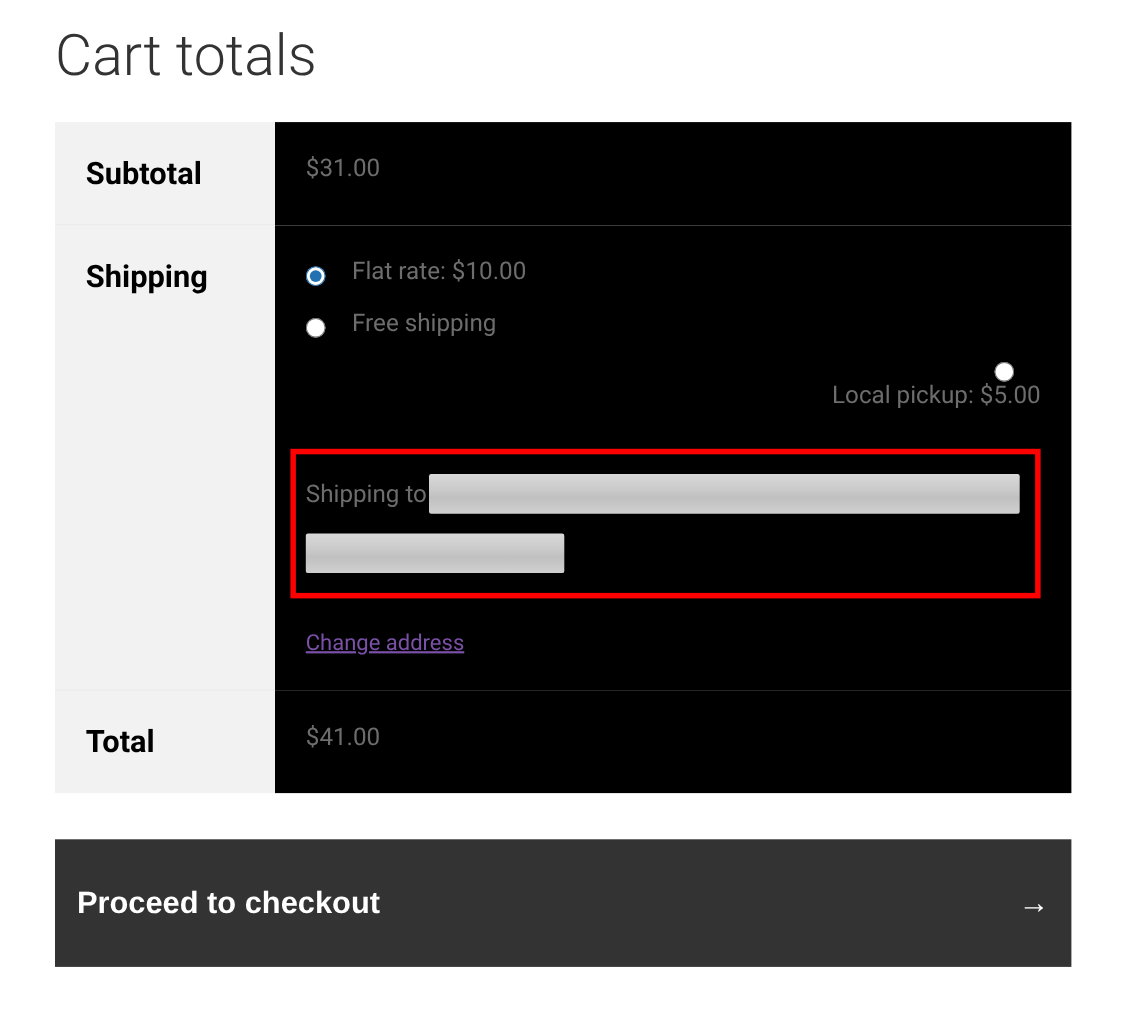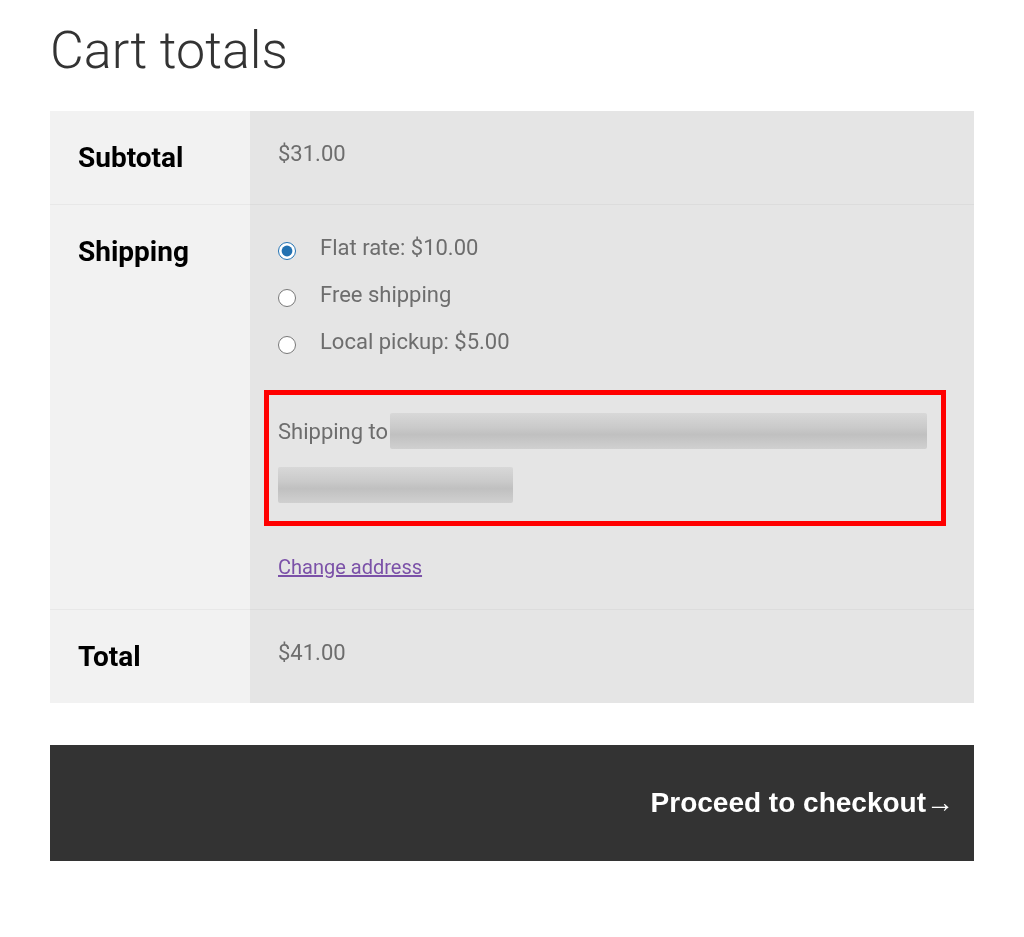--- a/index.html
+++ b/index.html
@@ -28,36 +28,37 @@
       border-bottom: none;
     }
     .label-cell {
       background: #f2f2f2;
       width: 200px;
       font-weight: 700;
       color: #000000;
       font-size: 28px;
     }
     .value-cell {
-      background: #e5e5e5;
+      background: #000000;
       color: #6d6d6d;
       font-size: 22px;
     }
     .shipping-options {
       list-style: none;
     }
     .shipping-options li {
       display: flex;
       align-items: flex-end;
       margin-bottom: 22px;
       font-size: 22px;
       color: #6d6d6d;
     }
     .shipping-options li:last-child {
       margin-bottom: 0;
+      flex-direction: column;
     }
     .shipping-options input[type="radio"] {
       width: 18px;
       height: 18px;
       margin-right: 24px;
       accent-color: #2271b1;
       cursor: pointer;
     }
     .shipping-to-box {
       border: 5px solid #ff0000;
@@ -91,21 +92,21 @@
     }
     .change-address {
       color: #7b51a8;
       text-decoration: underline;
       font-size: 20px;
       cursor: pointer;
     }
     .checkout-btn {
       display: flex;
       align-items: center;
-      justify-content: flex-end;
+      justify-content: space-between;
       width: 100%;
       background: #333333;
       color: #ffffff;
       border: none;
       font-size: 28px;
       font-weight: 700;
       padding: 42px 20px;
       margin-top: 42px;
       cursor: pointer;
     }

